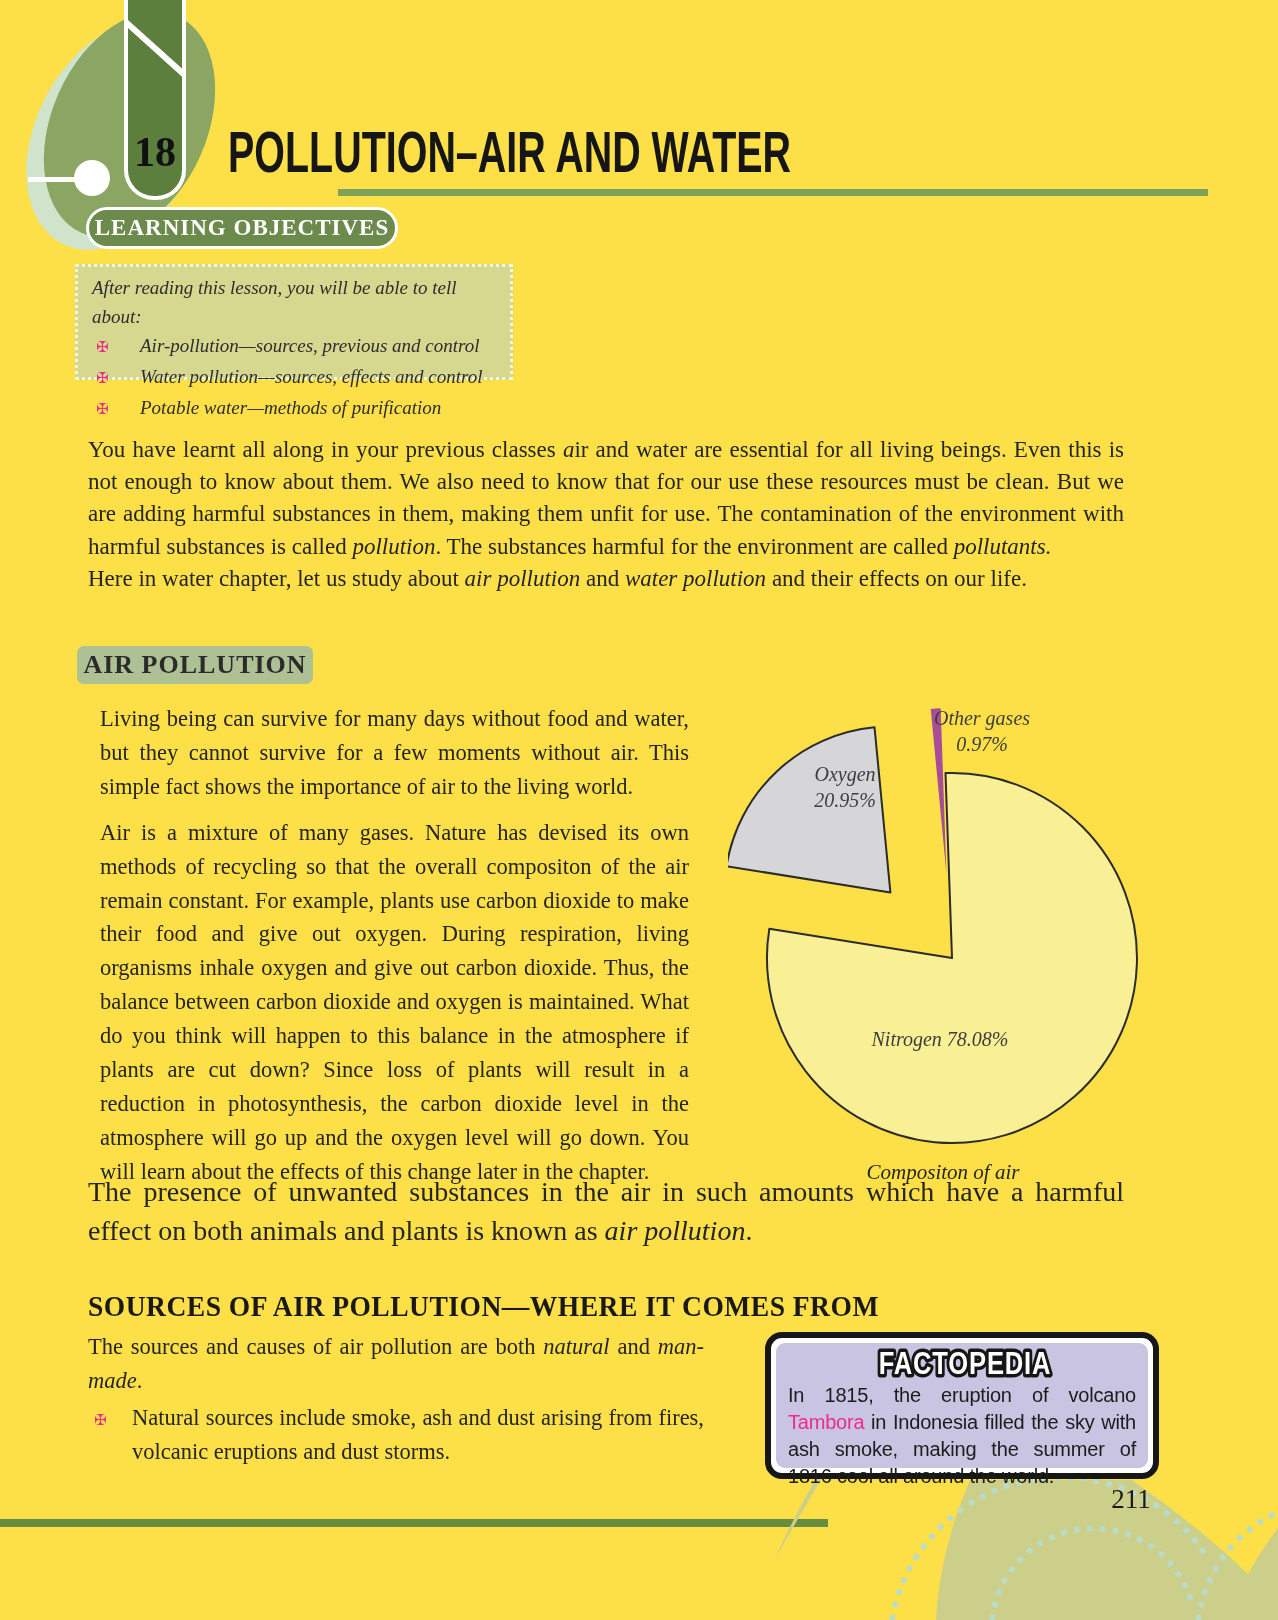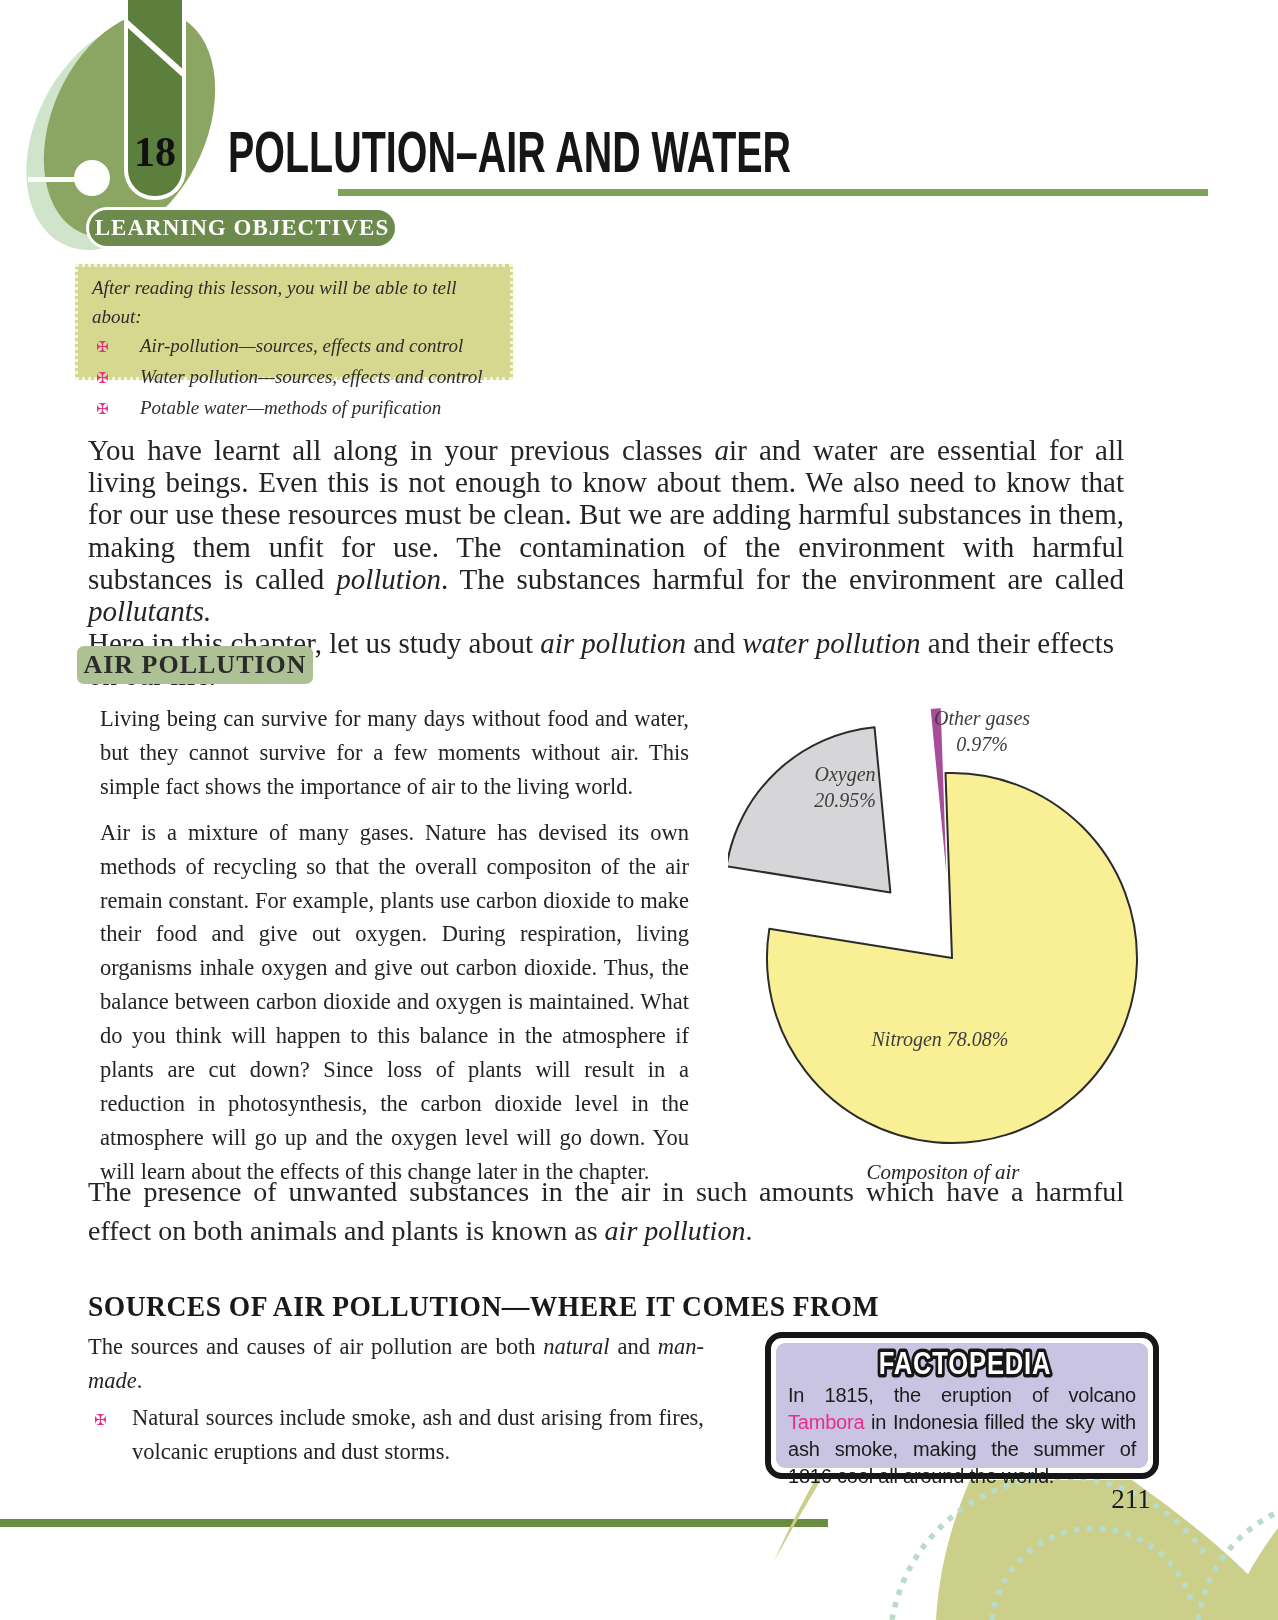--- a/index.html
+++ b/index.html
@@ -1,16 +1,16 @@
 <!DOCTYPE html>
 <html><head>
 <meta charset="utf-8">
 <style>
   html,body{margin:0;padding:0;background:#9a9a9a;}
-  #page{position:relative;width:1278px;height:1620px;background:#ffffff;margin:0 auto;
+  #page{position:relative;width:1278px;height:1620px;background:#fde047;margin:0 auto;
         overflow:hidden;font-family:"Liberation Serif",serif;color:#222;}
   .abs{position:absolute;}
 
   
   .leaf-light{left:36px;top:14px;width:163px;height:243px;background:#cfe4cb;border-radius:50%;transform:rotate(27deg);}
   .leaf-main{left:52px;top:6px;width:155px;height:237px;background:#8ba563;border-radius:50%;transform:rotate(24deg);}
   .leaf-line{left:28px;top:177px;width:50px;height:5px;background:#fff;}
   .leaf-dot{left:74px;top:160px;width:36px;height:36px;background:#fff;border-radius:50%;}
   .tube{left:124px;top:-4px;width:54px;height:200px;background:#5d7f3e;border:4px solid #fff;border-top:none;
         border-radius:0 0 30px 30px;overflow:hidden;}
@@ -27,21 +27,21 @@
   .lo-badge{left:86px;top:207px;width:312px;height:42px;background:#6b8a4c;border:3px solid #fff;
         border-radius:24px;display:flex;align-items:center;justify-content:center;
         font:700 23px "Liberation Serif",serif;color:#fff;letter-spacing:1px;box-sizing:border-box;}
   .obj-box{left:75px;top:264px;width:438px;height:116px;background:#d6d88f;border:3px dotted #f6f7d8;
         box-sizing:border-box;padding:6px 14px;font-style:italic;font-size:19px;line-height:29px;color:#2d2d2d;}
   .obj-row{display:flex;align-items:baseline;}
   .cross{font-family:"DejaVu Sans",sans-serif;font-style:normal;color:#e8308a;font-size:15px;flex:0 0 44px;}
   .obj-row .cross{padding-left:4px;}
 
   
-  .para1{left:88px;top:434px;width:1036px;font-size:29px;line-height:32.2px;text-align:justify;color:#242424;}
+  .para1{left:88px;top:434px;width:1036px;font-size:23px;line-height:32.2px;text-align:justify;color:#242424;}
   .para1 .note{text-align:left;}
   .it{font-style:italic;}
   .ap-badge{left:77px;top:646px;width:236px;height:38px;background:#aec194;border-radius:7px;
         display:flex;align-items:center;justify-content:center;
         font:700 26px "Liberation Serif",serif;color:#2b2b2b;letter-spacing:1px;}
   .col-text{left:88px;top:690px;width:613px;font-size:22.5px;line-height:33.9px;text-align:justify;color:#242424;}
   .col-text p{margin:12px;}
   .definition{left:88px;top:1172px;width:1036px;font-size:28px;line-height:39px;text-align:justify;color:#242424;font-family:Liberation Serif, serif;}
   .src-heading{left:88px;top:1290px;font:700 29px "Liberation Serif",serif;color:#191919;
         transform:scale(0.95,1);transform-origin:left top;white-space:nowrap;letter-spacing:0.5px;}
@@ -86,35 +86,35 @@
     <div class="chapter-num">18</div>
   </div>
   <div class="abs top-rule"></div>
   <div class="abs page-title">POLLUTION–AIR AND WATER</div>
 
   <div class="abs lo-badge">LEARNING OBJECTIVES</div>
   <div class="abs obj-box">
     <div>After reading this lesson, you will be able to tell about:</div>
     <div class="obj-row">
       <span class="cross">✠</span>
-      <span>Air-pollution—sources, effects and control</span>
+      <span>Air-pollution—sources, previous and control</span>
     </div>
     <div class="obj-row">
       <span class="cross">✠</span>
       <span>Water pollution—sources, effects and control</span>
     </div>
     <div class="obj-row">
       <span class="cross">✠</span>
       <span>Potable water—methods of purification</span>
     </div>
   </div>
 
   <div class="abs para1">
     <p style="margin:0"><span>You have learnt all along in your previous classes </span><span class="it">a</span><span>ir and water are essential for all living beings. Even this is not enough to know about them. We also need to know that for our use these resources must be clean. But we are adding harmful substances in them, making them unfit for use. The contamination of the environment with harmful substances is called </span><span class="it">pollution</span><span>. The substances harmful for the environment are called </span><span class="it">pollutants.</span></p>
-    <p class="note" style="margin:0"><span>Here in this chapter, let us study about </span><span class="it">air pollution</span><span> and </span><span class="it">water pollution</span><span> and their effects on our life.</span></p>
+    <p class="note" style="margin:0"><span>Here in water chapter, let us study about </span><span class="it">air pollution</span><span> and </span><span class="it">water pollution</span><span> and their effects on our life.</span></p>
   </div>
 
   <div class="abs ap-badge">AIR POLLUTION</div>
   <div class="abs col-text">
     <p>Living being can survive for many days without food and water, but they cannot survive for a few moments without air. This simple fact shows the importance of air to the living world.</p>
     <p>Air is a mixture of many gases. Nature has devised its own methods of recycling so that the overall compositon of the air remain constant. For example, plants use carbon dioxide to make their food and give out oxygen. During respiration, living organisms inhale oxygen and give out carbon dioxide. Thus, the balance between carbon dioxide and oxygen is maintained. What do you think will happen to this balance in the atmosphere if plants are cut down? Since loss of plants will result in a reduction in photosynthesis, the carbon dioxide level in the atmosphere will go up and the oxygen level will go down. You will learn about the effects of this change later in the chapter.</p>
   </div>
 
   <div class="abs chart-wrap">
     <svg id="pie-svg" width="430" height="480" viewBox="0 0 430 480">

